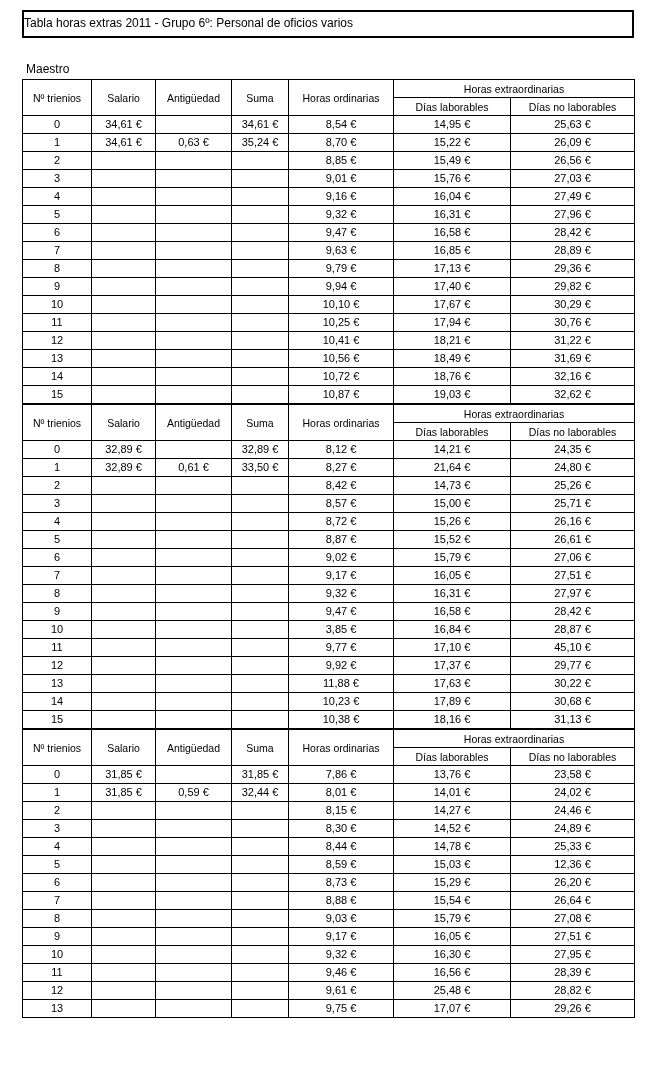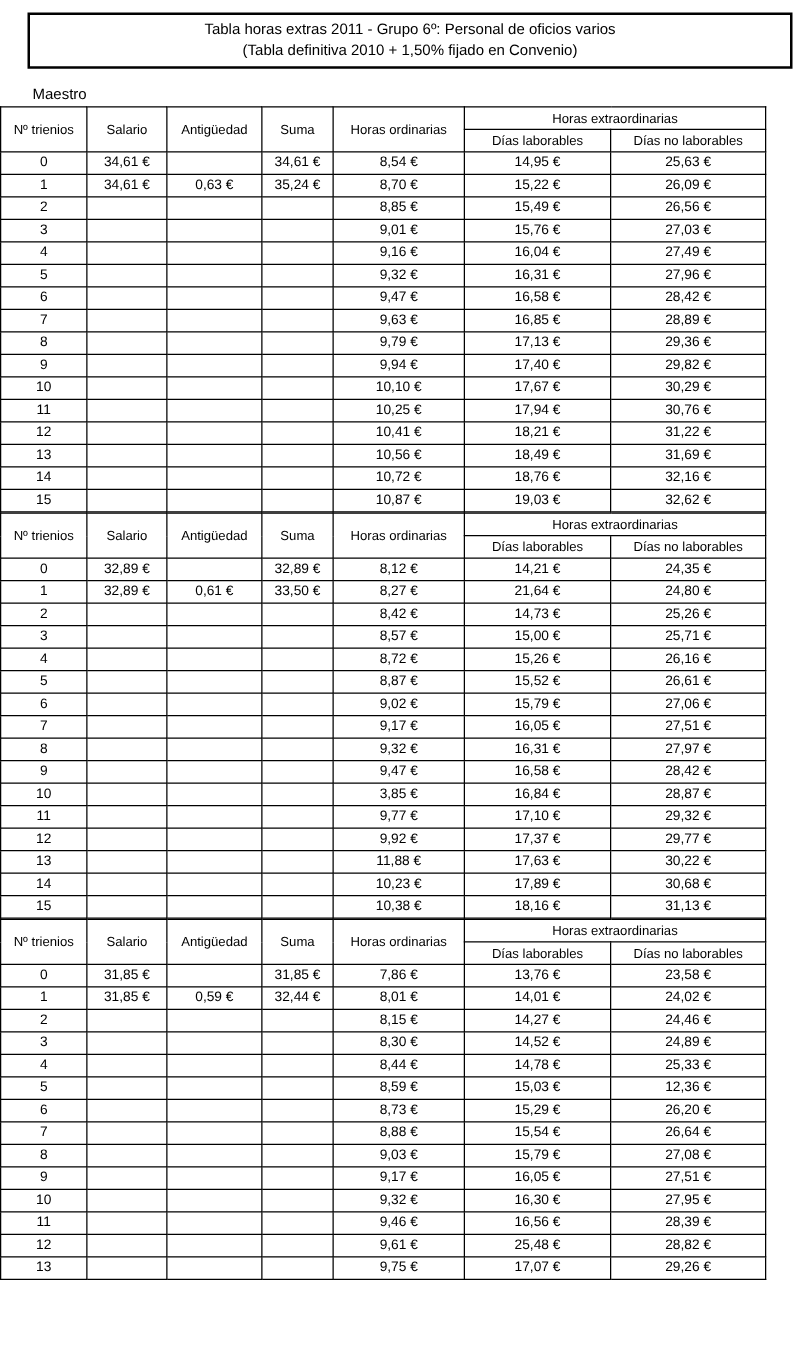--- a/index.html
+++ b/index.html
@@ -8,33 +8,34 @@
     width: 648px; height: 1079px;
     background: #ffffff;
     color: #000000;
     font-family: "Liberation Sans", sans-serif;
   }
   .page { width: 648px; height: 1079px; overflow: hidden; }
   .title-box {
     margin: 10px 0 0 22px;
     width: 612px;
     border: 2px solid #000;
-    text-align: center;
+    text-align: left;
     padding: 3px 0 4px 0;
     font-size: 12px;
     line-height: 17px;
   }
   .section-label {
-    margin: 13px 0 2px 26px;
+    margin: 24px 0 2px 26px;
     font-size: 12px;
     height: 15px;
     line-height: 15px;
   }
   table.salary {
     border-collapse: collapse;
+    margin-left: 22px;
     width: 612px;
     table-layout: fixed;
   }
   table.salary th, table.salary td {
     border: 1px solid #000;
     text-align: center;
     vertical-align: middle;
     padding: 0;
     overflow: hidden;
     white-space: nowrap;
@@ -51,21 +52,20 @@
     line-height: 17px;
   }
 </style>
 </head>
 <body>
 
 <div class="page">
 
   <div class="title-box">
     <div>Tabla horas extras 2011 - Grupo 6º: Personal de oficios varios</div>
-    <div>(Tabla definitiva 2010 + 1,50% fijado en Convenio)</div>
   </div>
 
   <div>
     <div class="section-label">Maestro</div>
     <table class="salary">
       <colgroup>
         <col style="width:69px">
           <col style="width:64px">
           <col style="width:76px">
         <col style="width:57px">
@@ -361,21 +361,21 @@
             <td>16,84 €</td>
             <td>28,87 €</td>
           </tr>
           <tr>
             <td>11</td>
             <td></td>
             <td></td>
             <td></td>
             <td>9,77 €</td>
             <td>17,10 €</td>
-            <td>29,32 €</td>
+            <td>45,10 €</td>
           </tr>
           <tr>
             <td>12</td>
             <td></td>
             <td></td>
             <td></td>
             <td>9,92 €</td>
             <td>17,37 €</td>
             <td>29,77 €</td>
           </tr>

